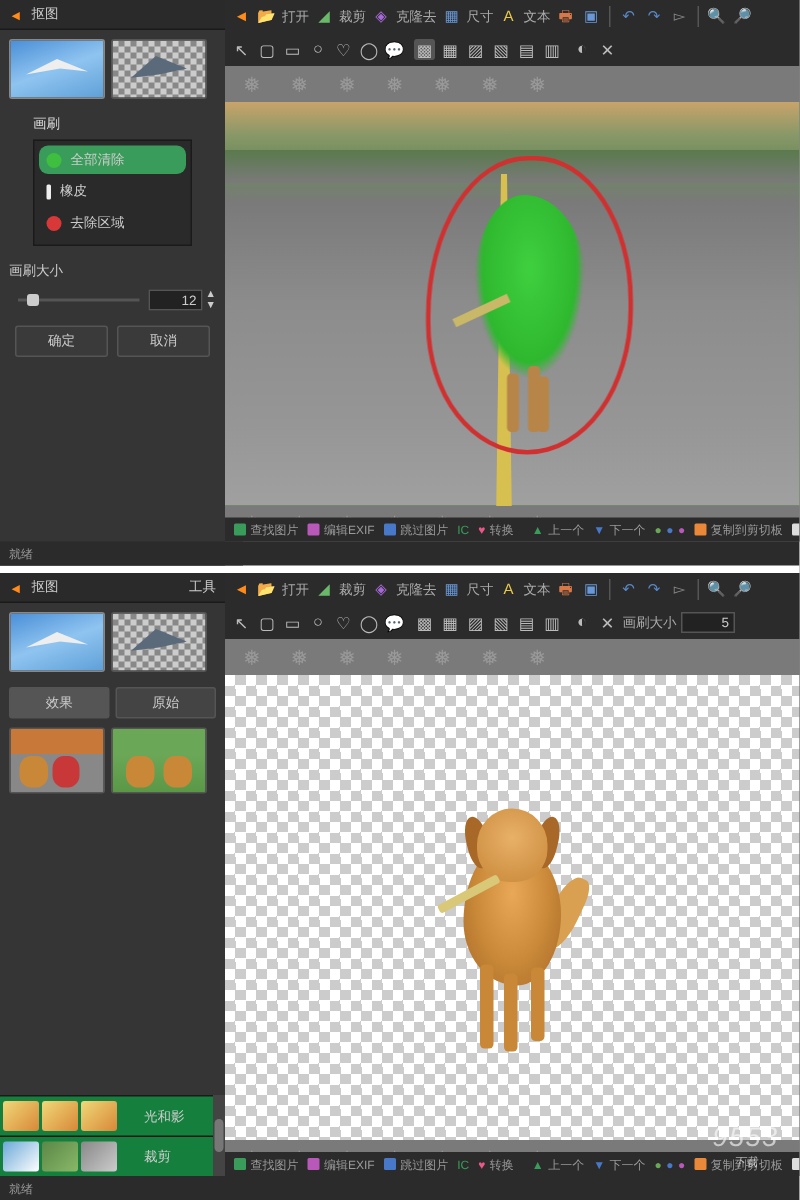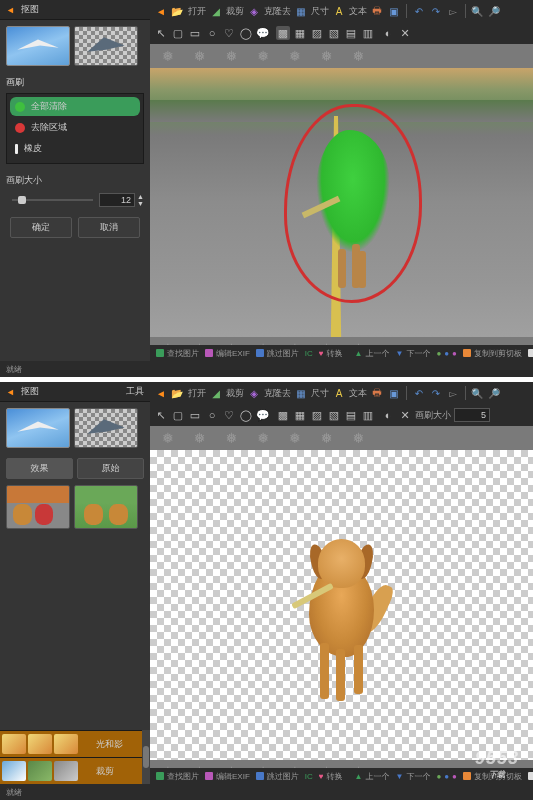--- a/index.html
+++ b/index.html
@@ -10,21 +10,21 @@
   .sidebar{position:absolute;left:0;top:0;bottom:0;width:150px;background:#353535}
   .sidebar-head{display:flex;align-items:center;gap:6px;padding:3px 6px;background:#2a2a2a;border-bottom:1px solid #1a1a1a;font-size:9px}
   .sidebar-head .back{color:#ff8c1a;font-weight:bold}
   
   .thumb-row{display:flex;gap:4px;padding:6px}
   .thumb{width:62px;height:38px;border:1px solid #555;background:linear-gradient(160deg,#4a8fd8 0%,#8fc4f0 50%,#5fa0d8 100%);border-radius:2px;position:relative}
   .thumb.sel{border-color:#888}
   .thumb.trans{background:repeating-conic-gradient(#888 0 25%,#ccc 0 50%) 0 0/8px 8px}
   .thumb svg{position:absolute;inset:0}
   
-  .brush-panel{padding:4px 6px}
+  .brush-panel{padding:4px 22px}
   .brush-title{font-size:9px;margin-bottom:4px;color:#ddd}
   .brush-list{border:1px solid #1a1a1a;background:#2a2a2a;padding:3px}
   .brush-item{display:flex;align-items:center;gap:6px;padding:3px 5px;border-radius:6px;margin-bottom:2px;font-size:9px}
   .brush-item.active{background:#3a9c5a}
   .dot{width:10px;height:10px;border-radius:50%}
   .dot.green{background:#3fbf3f}
   .dot.red{background:#d83838}
   .dot.white{background:#eee;width:3px;height:10px;border-radius:1px}
   .dot.yel{background:none}
   .yel svg{display:block}
@@ -100,33 +100,33 @@
   .preset-row{display:flex;gap:4px;padding:2px 6px}
   .preset{width:62px;height:42px;border:1px solid #555;border-radius:2px;position:relative;overflow:hidden}
   .preset.p1{background:linear-gradient(180deg,#c87838 40%,#888 40%)}
   .preset.p2{background:linear-gradient(180deg,#6aa858 40%,#5a9848 100%)}
   .mini-dog{position:absolute;width:30%;height:50%;background:#c88838;border-radius:40%;bottom:8%}
   .preset.p1 .md1{left:10%}
   .preset.p1 .md2{left:45%;background:#c83838}
   .preset.p2 .md1{left:15%}
   .preset.p2 .md2{left:55%}
   
-  .effects{position:absolute;left:0;bottom:16px;right:0;background:#a16207}
+  .effects{position:absolute;left:0;bottom:16px;right:0;background:#15803d}
   .eff-row{display:flex;align-items:center;height:26px;border-top:1px solid #1a1a1a}
   .eff-thumbs{width:84px;display:flex;gap:2px;padding:2px;overflow:hidden}
   .eff-th{width:24px;height:20px;border-radius:2px}
   .eff-label{flex:1;font-size:9px;color:#ccc;padding-left:8px}
   .et1{background:linear-gradient(135deg,#f0d878,#d88838)}
   .et2{background:linear-gradient(135deg,#888,#ccc)}
   .et3{background:linear-gradient(135deg,#6aa8d8,#fff)}
   .et4{background:linear-gradient(135deg,#5a8848,#8ab868)}
   .et5{background:linear-gradient(135deg,#d85878,#f8a8b8)}
   .et6{background:linear-gradient(135deg,#c83838,#f87858)}
   
-  .watermark{position:absolute;right:14px;bottom:20px;font-size:18px;font-weight:bold;color:rgba(255,255,255,.6);letter-spacing:1px;pointer-events:none;font-style:italic}
+  .watermark{position:absolute;right:14px;bottom:20px;font-size:18px;font-weight:normal;color:rgba(255,255,255,.6);letter-spacing:1px;pointer-events:none;font-style:italic}
   .watermark .small{font-size:8px;display:block;text-align:center;letter-spacing:0}
   
   .scrollbar-v{position:absolute;right:0;top:0;bottom:0;width:8px;background:#444}
   .scrollbar-v .th{position:absolute;left:1px;right:1px;top:30%;height:40%;background:#777;border-radius:3px}
 </style>
 </head>
 <body>
 
 <div class="app top-app">
 
@@ -150,26 +150,26 @@
     </div>
 
     <div class="brush-panel">
       <div class="brush-title">画刷</div>
       <div class="brush-list">
         <div class="brush-item active">
           <span class="dot green"></span>
           <span>全部清除</span>
         </div>
         <div class="brush-item">
+          <span class="dot white"></span>
+          <span>橡皮</span>
+        </div>
+        <div class="brush-item">
           <span class="dot red"></span>
           <span>去除区域</span>
-        </div>
-        <div class="brush-item">
-          <span class="dot white"></span>
-          <span>橡皮</span>
         </div>
       </div>
     </div>
 
     <div class="slider-row">
       <span>画刷大小</span>
     </div>
     <div class="slider-row" style="padding-top:0">
       <div class="slider-track">
         <div class="slider-thumb"></div>

